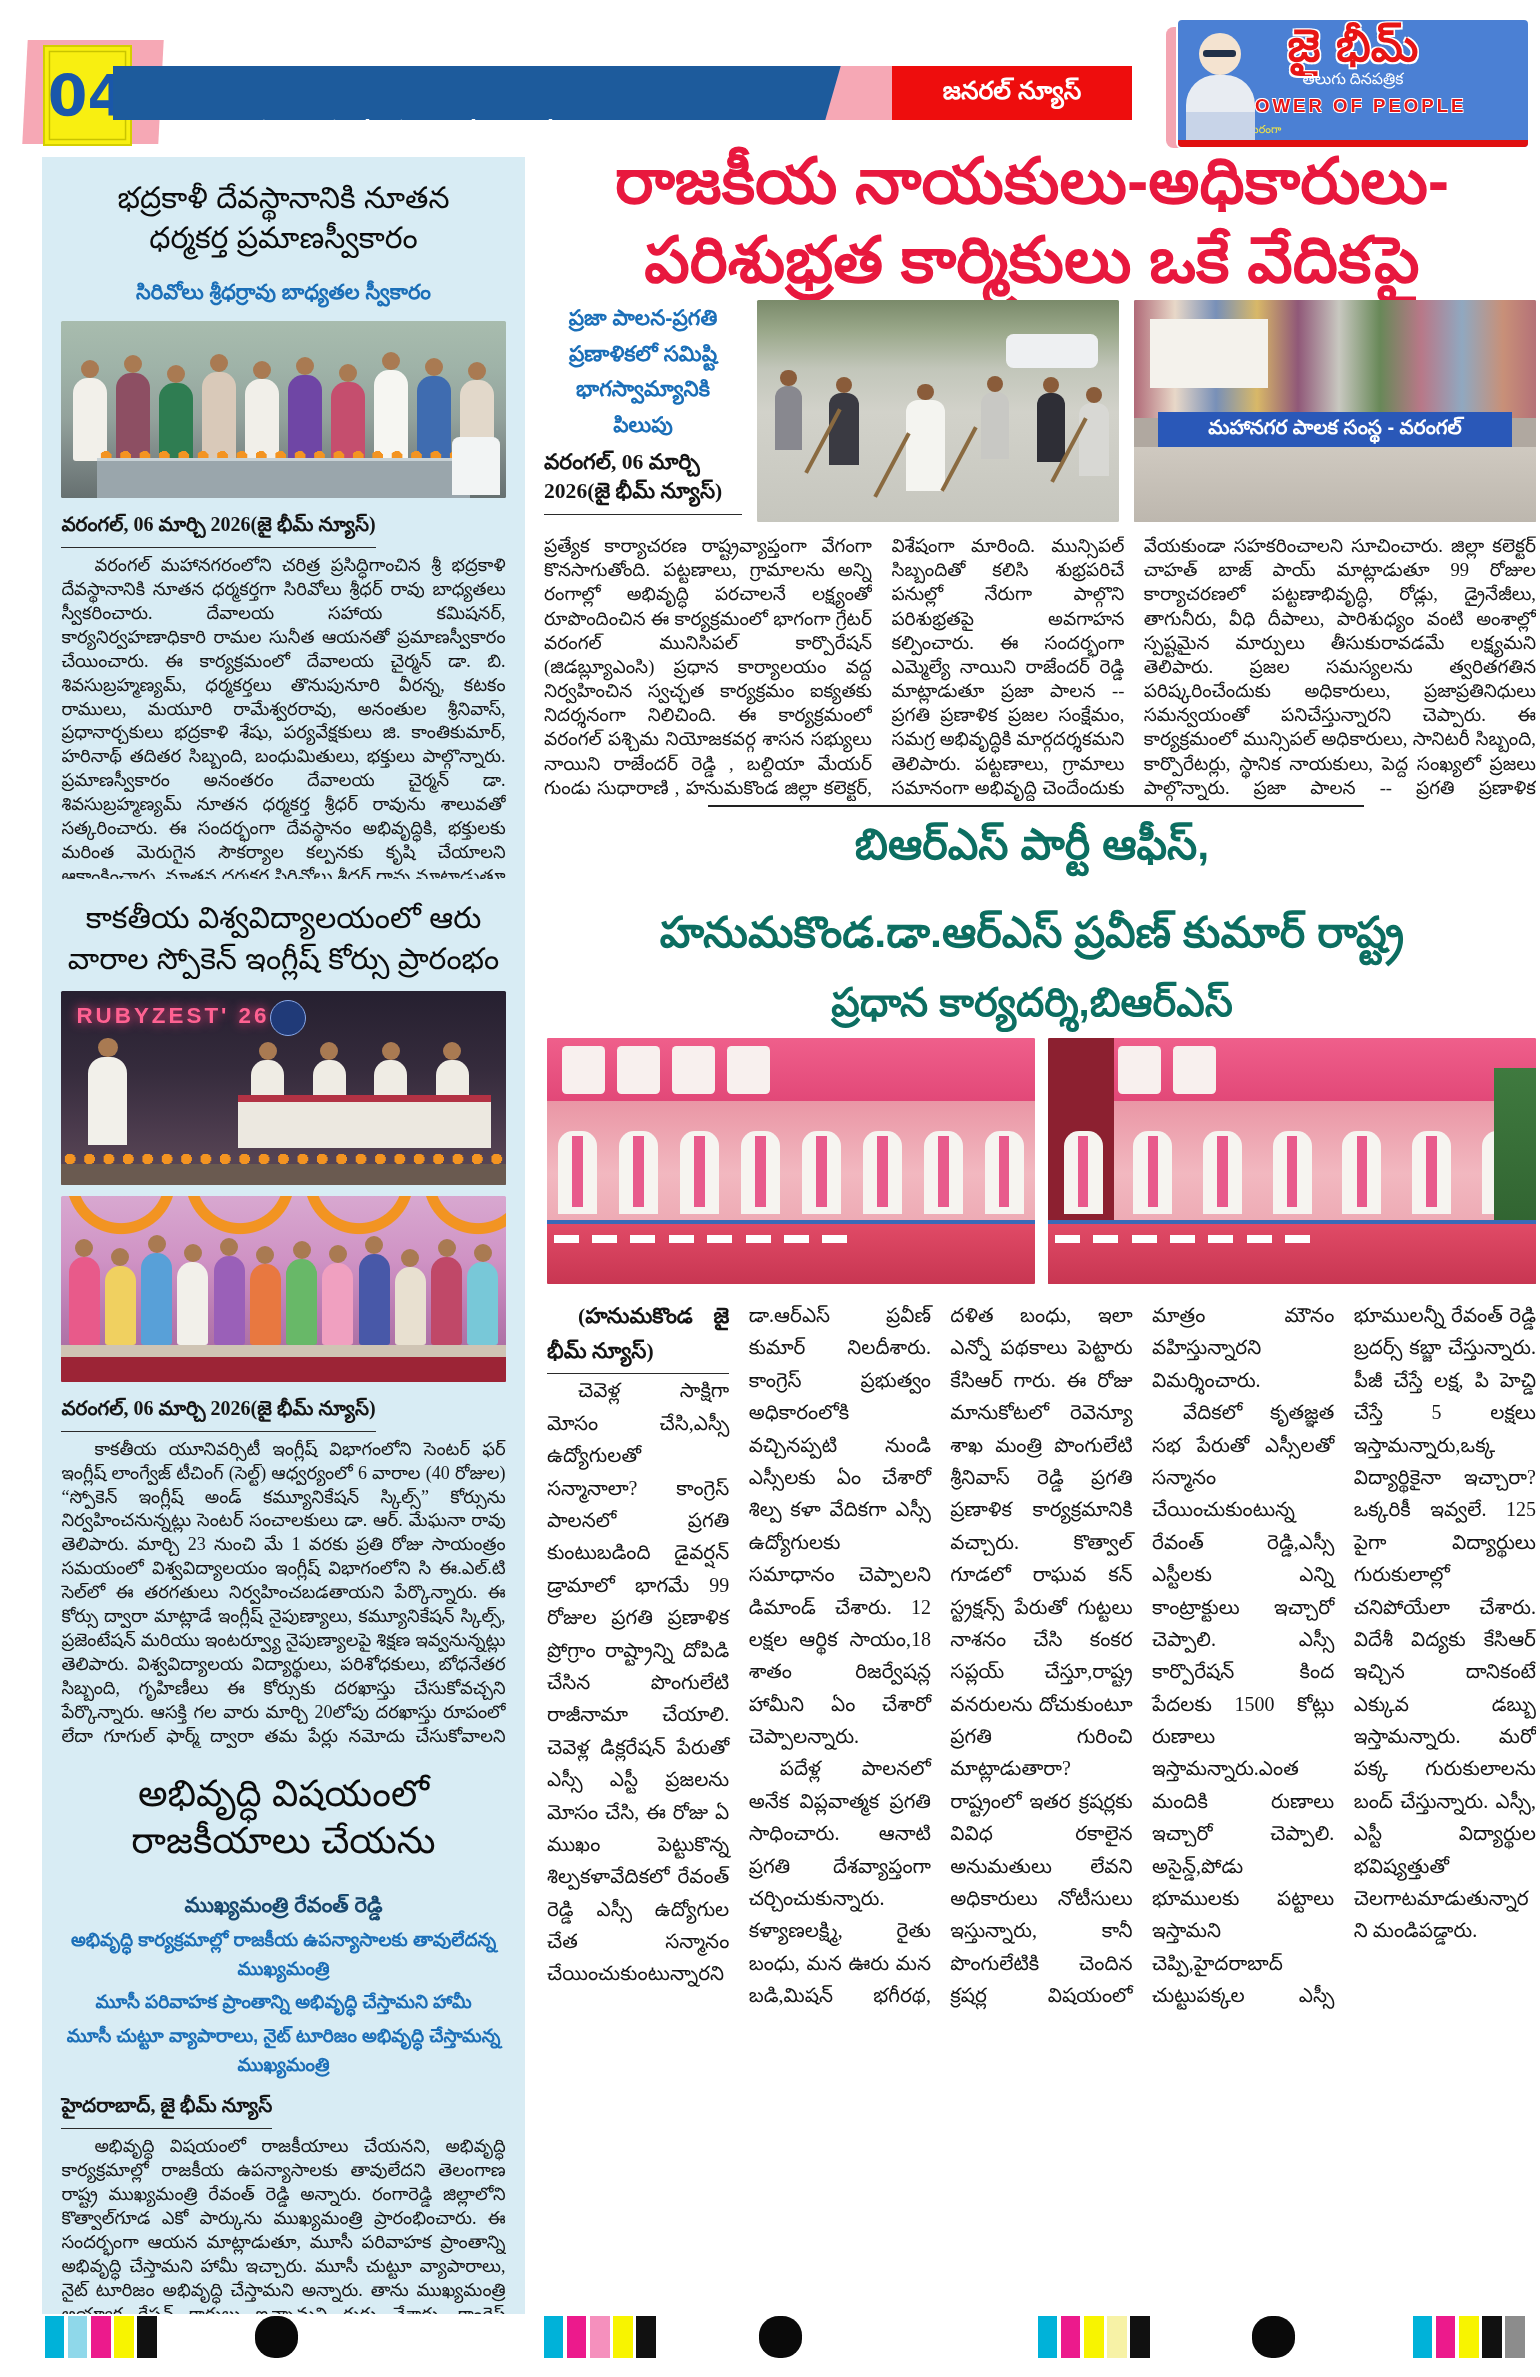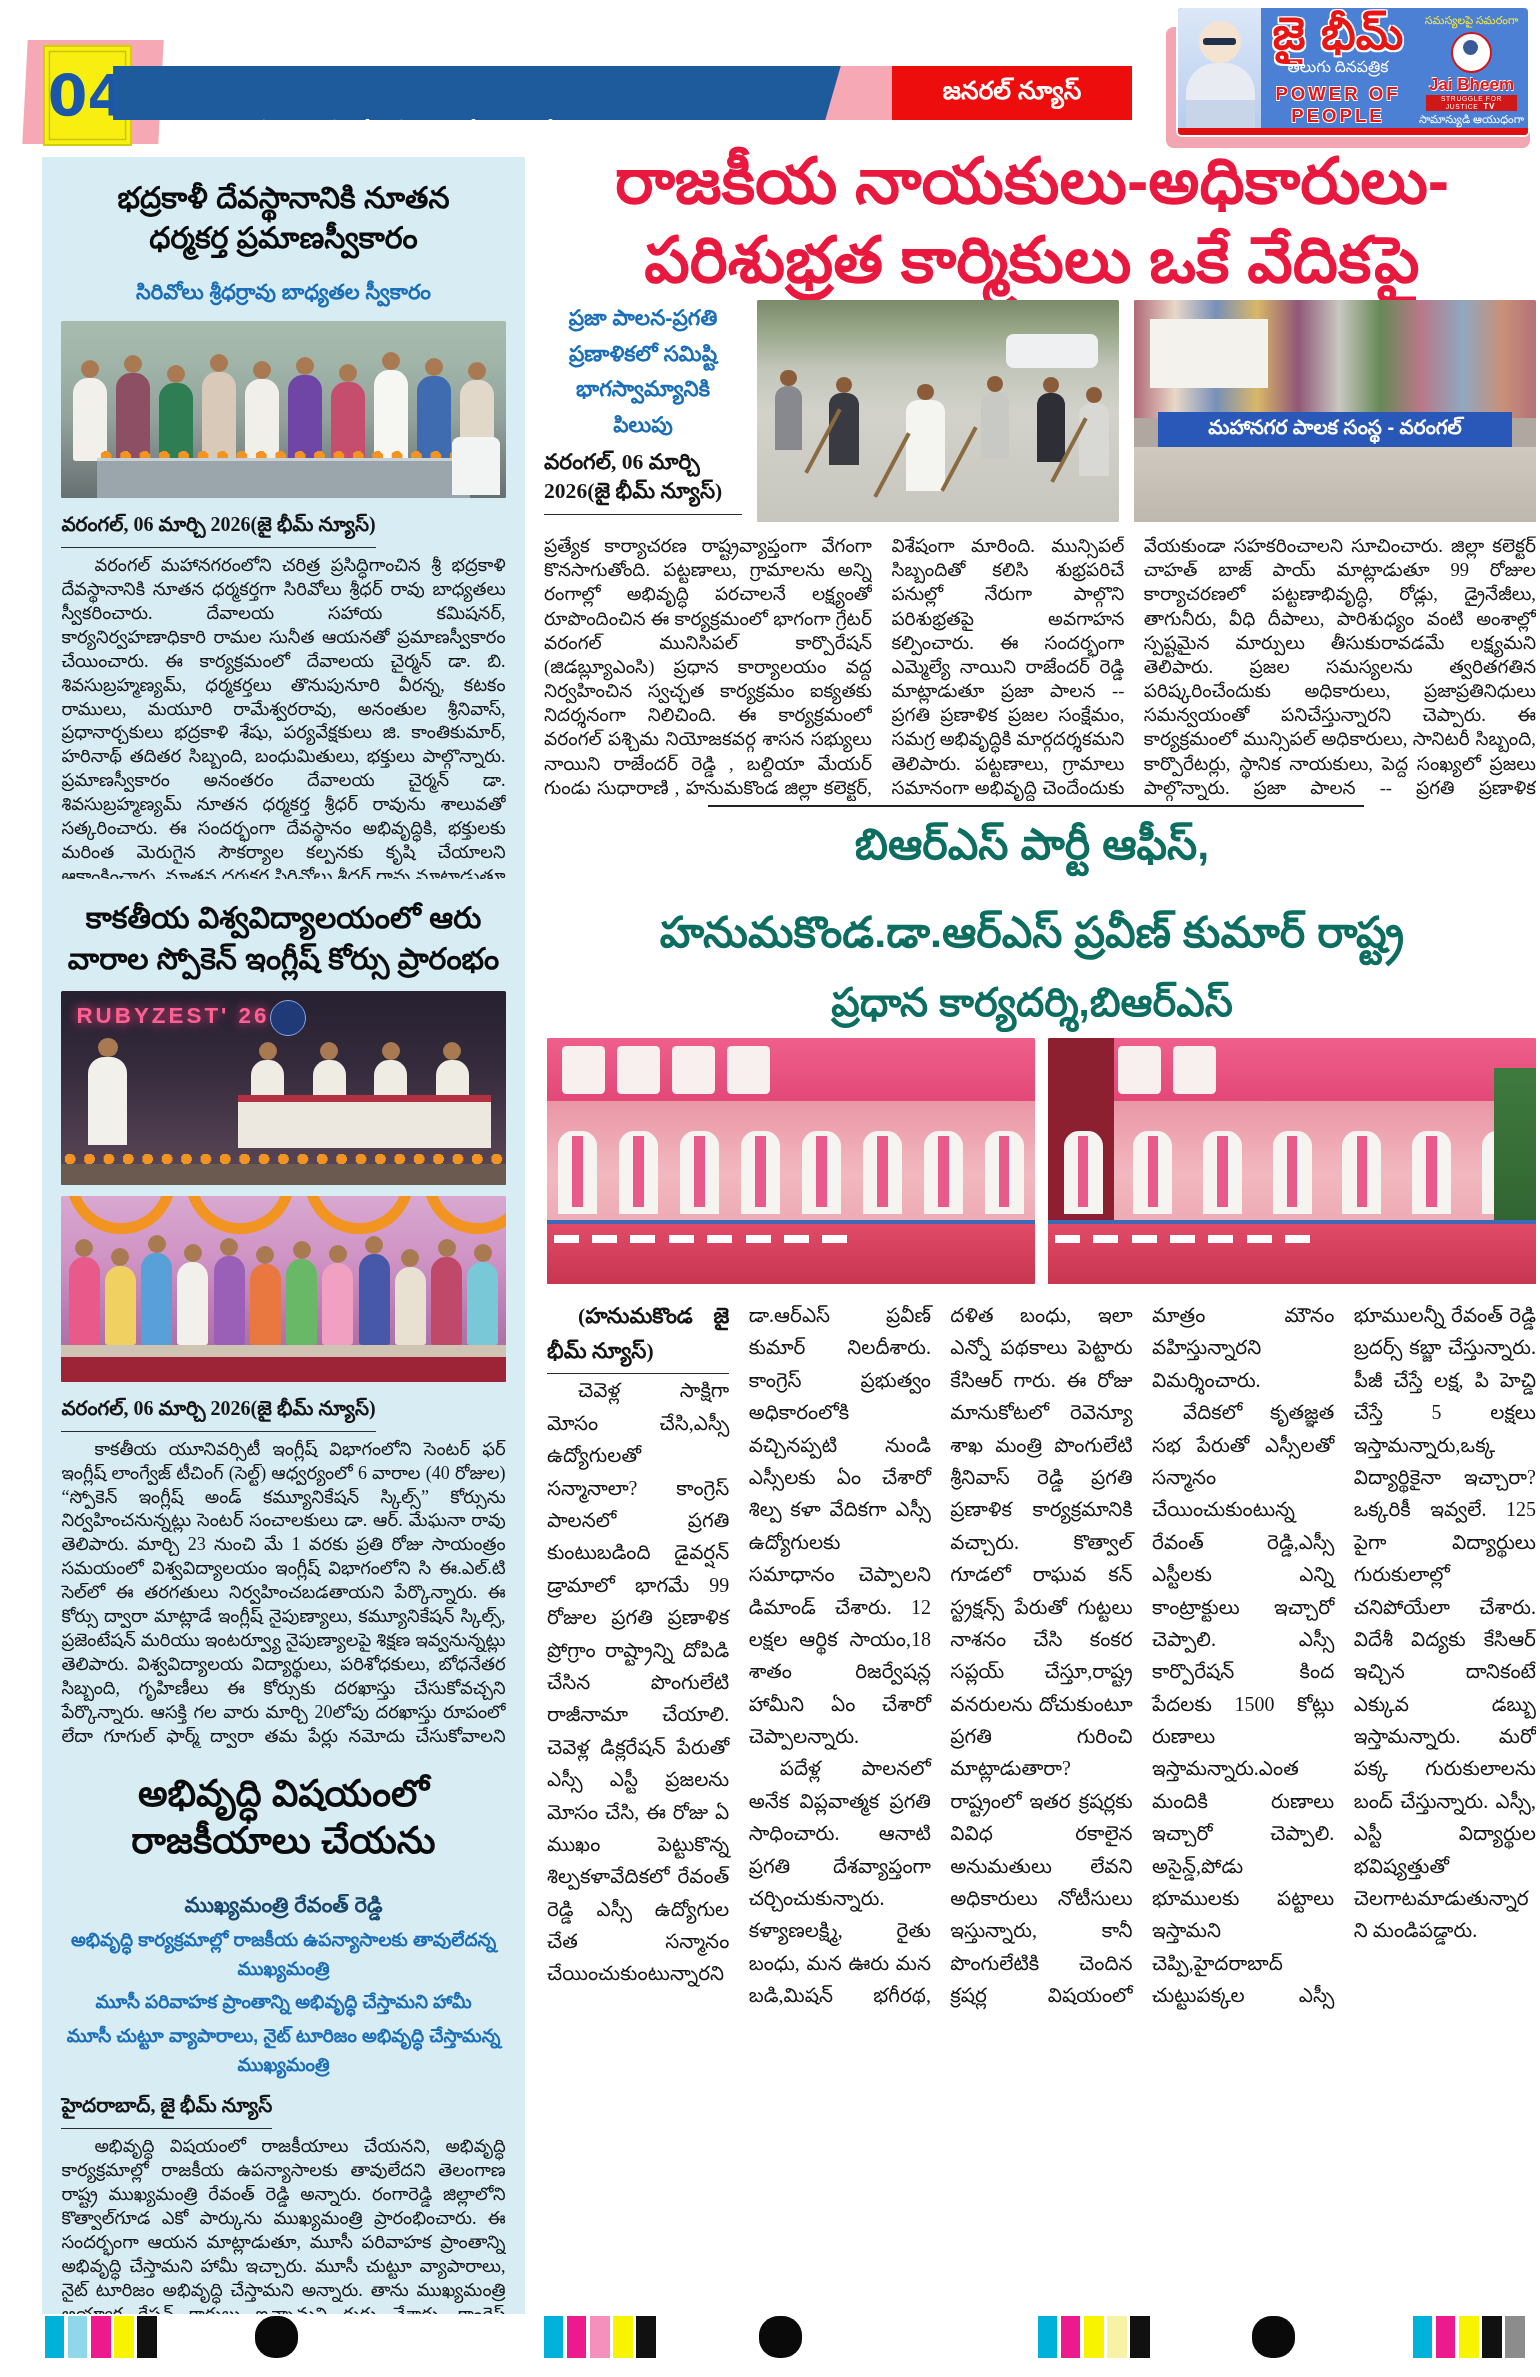--- a/index.html
+++ b/index.html
@@ -13,22 +13,22 @@
           display:flex;align-items:center;justify-content:center;
           font-family:"DejaVu Sans",sans-serif;font-weight:bold;font-size:57px;color:#1a57aa;}
   .h-bar{position:absolute;left:113px;top:66px;width:978px;height:54px;background:#1d5b9c;}
   .h-date{position:absolute;left:246px;top:72px;font-family:"DejaVu Sans",sans-serif;font-weight:bold;
           font-size:30px;color:#ffffff;letter-spacing:0.7px;margin-top:42px;}
   .h-wedge{position:absolute;left:833px;top:66px;width:69px;height:54px;background:#f6a8b5;transform:skewX(-16deg);}
   .h-badge{position:absolute;left:892px;top:66px;width:240px;height:54px;background:#ee0d0d;
            display:flex;align-items:center;justify-content:center;color:#fff;
            font-family:"Liberation Sans",sans-serif;font-weight:bold;font-size:25px;}
   .logo-shadow{position:absolute;left:1166px;top:27px;width:364px;height:121px;background:#f4a5b2;border-radius:7.5px;}
-  .logo{position:absolute;left:1176px;top:6px;width:350px;height:127px;background:#4b80d4;
-        border:2.2px solid #fff;border-radius:6px;display:flex;overflow:hidden;}
+  .logo{position:absolute;left:1176px;top:18px;width:350px;height:127px;background:#4b80d4;
+        border:2.2px solid #fff;border-radius:6px;display:flex;overflow:hidden;flex-direction:column;}
   .logo-redline{position:absolute;left:0;right:0;bottom:0;height:6.7px;background:#e01010;}
   .logo-port{position:relative;width:83px;background:linear-gradient(180deg,#dce8f8,#b5cbee);}
   .lp-head{position:absolute;left:21px;top:13.4px;width:42px;height:42px;border-radius:50%;background:#f4e3d0;}
   .lp-glasses{position:absolute;left:25px;top:30px;width:33px;height:6.7px;background:#203048;border-radius:3px;}
   .lp-body{position:absolute;left:7.5px;top:55px;width:69px;height:67px;background:#e8ecf2;
            border-radius:30px 30px 0 0;box-shadow:inset 0 -30px 0 #c8d4e8;}
   .logo-mid{flex:1;text-align:center;padding-top:3px;}
   .logo-title{font-family:"DejaVu Sans",sans-serif;font-weight:bold;font-size:45px;color:#e81515;line-height:1.0;
               text-shadow:1.5px 1.5px 0 #fff,-1.5px -1.5px 0 #fff,1.5px -1.5px 0 #fff,-1.5px 1.5px 0 #fff;}
   .logo-sub{color:#ffffff;font-size:15.7px;margin-top:1.5px;}
@@ -41,21 +41,21 @@
   .ls-name{color:#e81515;font-family:"Liberation Sans",sans-serif;font-weight:bold;font-size:17px;
            text-shadow:0.7px 0.7px 0 #fff,-0.7px -0.7px 0 #fff;}
   .ls-strip{width:91px;margin:0.7px auto;background:#d01818;color:#fff;font-family:"Liberation Sans",sans-serif;
             font-size:6.7px;letter-spacing:0.7px;}
   .ls-tv{color:#fff;background:#d01818;font-weight:bold;padding:0 2.2px;font-size:8.2px;}
   .ls-bottom{color:#ffffff;font-size:11.2px;margin-top:2.2px;}
 
   
   .panel{position:absolute;left:42px;top:157px;width:483px;height:2157px;background:#d8ecf4;overflow:hidden;}
   .pad{padding:4.5px 19.4px 0;}
-  .a-head{font-family:"Liberation Sans",sans-serif;font-weight:bold;text-align:center;color:#0c0c0c;overflow-wrap:anywhere;}
+  .a-head{font-family:"Liberation Sans",sans-serif;font-weight:normal;text-align:center;color:#0c0c0c;overflow-wrap:anywhere;}
   .a1-head{font-size:30px;line-height:1.35;margin:16.4px 4.5px 0;}
   .a-sub{color:#1b6fb8;font-family:Liberation Sans, sans-serif;font-weight:bold;font-size:21px;text-align:center;margin-top:21px;}
   .dateline{display:inline-block;font-weight:bold;font-size:20px;margin:15px 0 0;
             border-bottom:1.5px solid #2a2a2a;padding-bottom:6px;overflow-wrap:anywhere;}
   .a-body{font-size:18px;line-height:1.33;text-align:justify;overflow:hidden;margin-top:6px;overflow-wrap:anywhere;}
   .a-body p{margin:0;text-indent:33px;}
   .a1-body{height:325px;}
   .a2-head{font-size:30px;line-height:1.35;margin:19.4px 1.5px 0;}
   .a2-body{height:310px;}
   .a3-head{font-size:37px;line-height:1.28;margin:22.4px 1.5px 0;}

